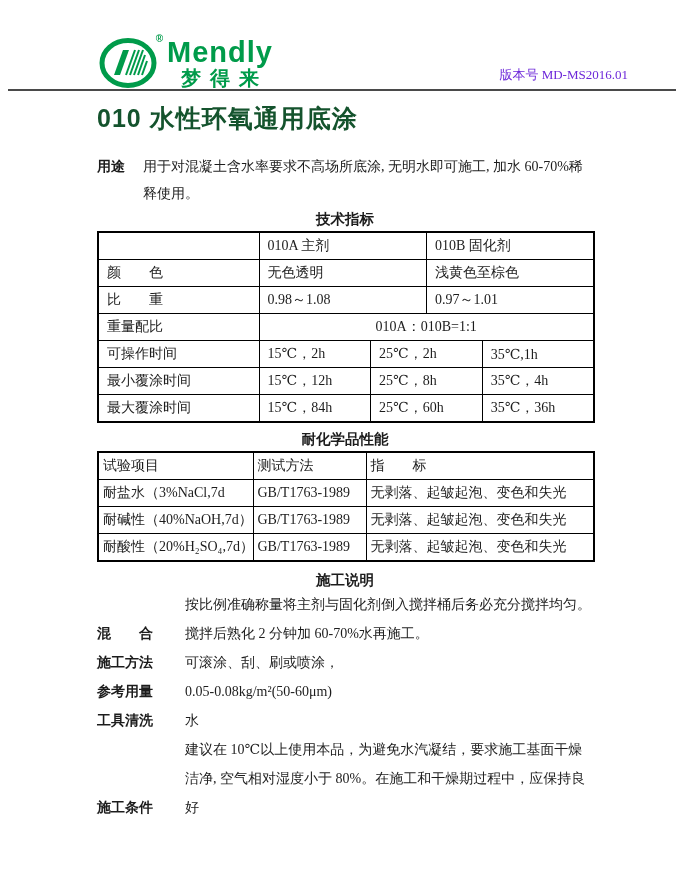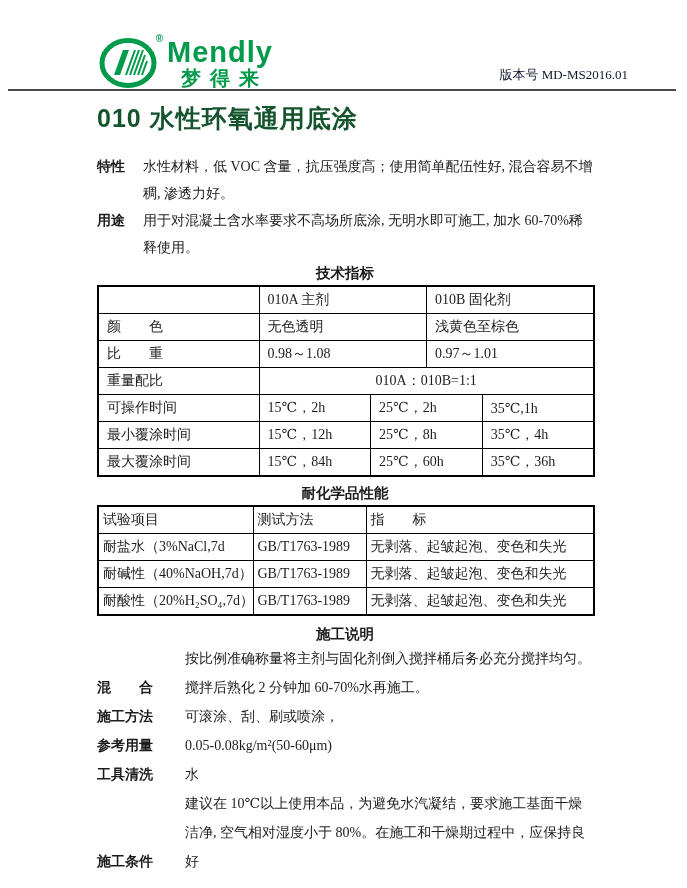--- a/index.html
+++ b/index.html
@@ -17,21 +17,21 @@
   .logo-badge { position:relative; width:62px; height:54px; }
   .logo-badge svg { display:block; }
   .logo-reg { position:absolute; right:-2px; top:-3px; font-size:10px; font-weight:bold;
               font-family:"Liberation Sans",sans-serif; color:#009b4a; }
   .logo-words { margin-left:6px; padding-top:2px; }
   .logo-name { font-family:"Liberation Sans","DejaVu Sans",sans-serif; font-weight:bold;
                font-size:29px; line-height:29px; color:#009b4a; letter-spacing:1px; }
   .logo-cjk  { font-family:"Liberation Sans","DejaVu Sans",sans-serif; font-weight:bold;
                font-size:20px; line-height:20px; color:#009b4a; letter-spacing:9px;
                margin-top:1px; padding-left:14px; }
-  .version { position:absolute; right:59px; top:66px; font-size:13px; color:#0f172a; }
+  .version { position:absolute; right:59px; top:66px; font-size:13px; color:#6d28d9; }
   .top-rule { position:absolute; left:8px; right:11px; top:89px;
               border-top:2px solid #4a4a4a; }
   
   .content { position:absolute; left:97px; top:101px; width:496px; }
   .doc-title { font-family:"Liberation Sans","DejaVu Sans",sans-serif; font-weight:bold;
                font-size:25px; line-height:34px; letter-spacing:1px; color:#14532d;
                margin-bottom:18px; }
   .prow { display:flex; line-height:27px; }
   .plabel { width:46px; flex-shrink:0; font-weight:bold;
             font-family:"Liberation Sans","DejaVu Sans",sans-serif; }
@@ -83,24 +83,20 @@
     </div>
   </div>
   <div class="version">版本号 MD-MS2016.01</div>
   <div class="top-rule"></div>
 
   <div class="content">
 
     <div class="doc-title">010 水性环氧通用底涂</div>
 
     <div class="prow">
-      <div class="plabel">特性</div>
-      <div class="ptext">水性材料，低 VOC 含量，抗压强度高；使用简单配伍性好, 混合容易不增稠, 渗透力好。</div>
-    </div>
-    <div class="prow">
       <div class="plabel">用途</div>
       <div class="ptext">用于对混凝土含水率要求不高场所底涂, 无明水即可施工, 加水 60-70%稀释使用。</div>
     </div>
 
     <div class="sec-head">技术指标</div>
 
     <table class="tech">
       <colgroup>
         <col class="lab">
           <col class="sub">

